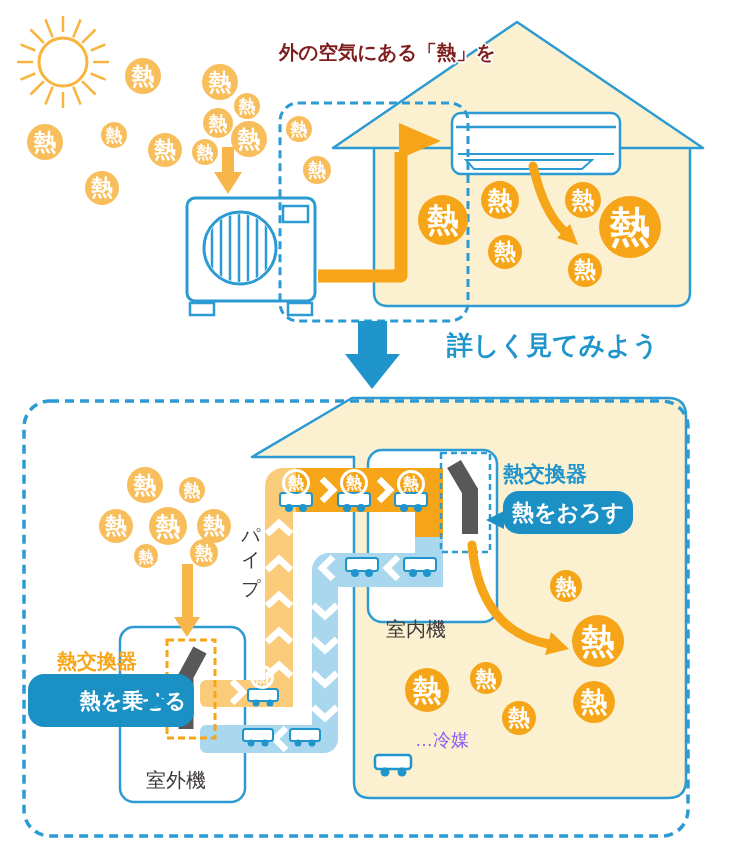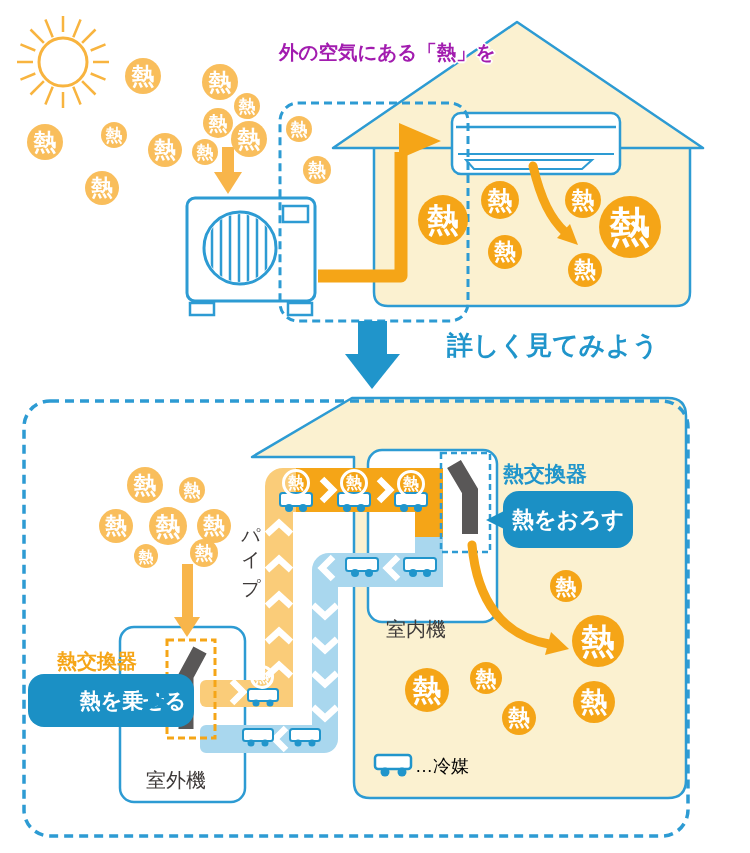--- a/index.html
+++ b/index.html
@@ -3,35 +3,35 @@
 <meta charset="utf-8">
 <style>
   html,body{margin:0;padding:0;background:#fff;}
   #stage{
     position:relative;width:750px;height:853px;background:#fff;overflow:hidden;
     font-family:"Liberation Sans","DejaVu Sans",sans-serif;
   }
   #diagram-svg{position:absolute;left:0;top:0;z-index:1;}
   .txt{position:absolute;z-index:3;white-space:nowrap;}
   .caption{
-    left:279px;top:40px;font-size:19.5px;font-weight:bold;color:#a21caf;line-height:24px;
+    left:279px;top:40px;font-size:19.5px;font-weight:bold;color:#7f1d1d;line-height:24px;
     text-shadow:-2px 0 #fff,2px 0 #fff,0 -2px #fff,0 2px #fff,-1px -1px #fff,1px 1px #fff,-1px 1px #fff,1px -1px #fff;
   }
   .transition-label{left:404px;top:328px;font-size:26px;font-weight:bold;color:#2095CB;padding-left:43px;}
   .pipe-label{left:238px;top:514px;font-size:19px;color:#3E3A39;writing-mode:vertical-rl;letter-spacing:3px;}
   .unit-label{font-size:20px;color:#3E3A39;}
   .hx-label{font-size:21px;font-weight:bold;}
   .hx-indoor{left:503px;top:460px;color:#2095CB;}
   .hx-outdoor{left:57px;top:648px;color:#F5A517;font-size:20px;}
-  .legend-label{left:415px;top:754px;font-size:18px;color:#000000;}
+  .legend-label{left:415px;top:728px;font-size:18px;color:#8b5cf6;}
   .bubble{
     position:absolute;z-index:3;background:#1B90C5;border-radius:16px;color:#fff;
     display:flex;align-items:center;justify-content:center;font-weight:bold;
   }
-  .bubble-unload{left:503px;top:491px;width:130px;height:57px;font-size:22px;}
+  .bubble-unload{left:503px;top:491px;width:130px;height:43px;font-size:22px;}
   .bubble-load{left:28px;top:674px;width:122px;height:53px;font-size:21px;padding-left:44px;}
   .tail{position:absolute;z-index:3;width:0;height:0;border-top:9px solid transparent;border-bottom:9px solid transparent;}
   .tail-left{left:486px;top:511px;border-right:18px solid #1B90C5;}
   .tail-right{left:148px;top:692px;border-left:19px solid #1B90C5;}
   .hc{
     position:absolute;z-index:2;border-radius:50%;color:#fff;font-weight:bold;
     display:flex;align-items:center;justify-content:center;line-height:1;
   }
   .hc.l{background:#F9BE5C;}
   .hc.s{background:#F5A517;}

